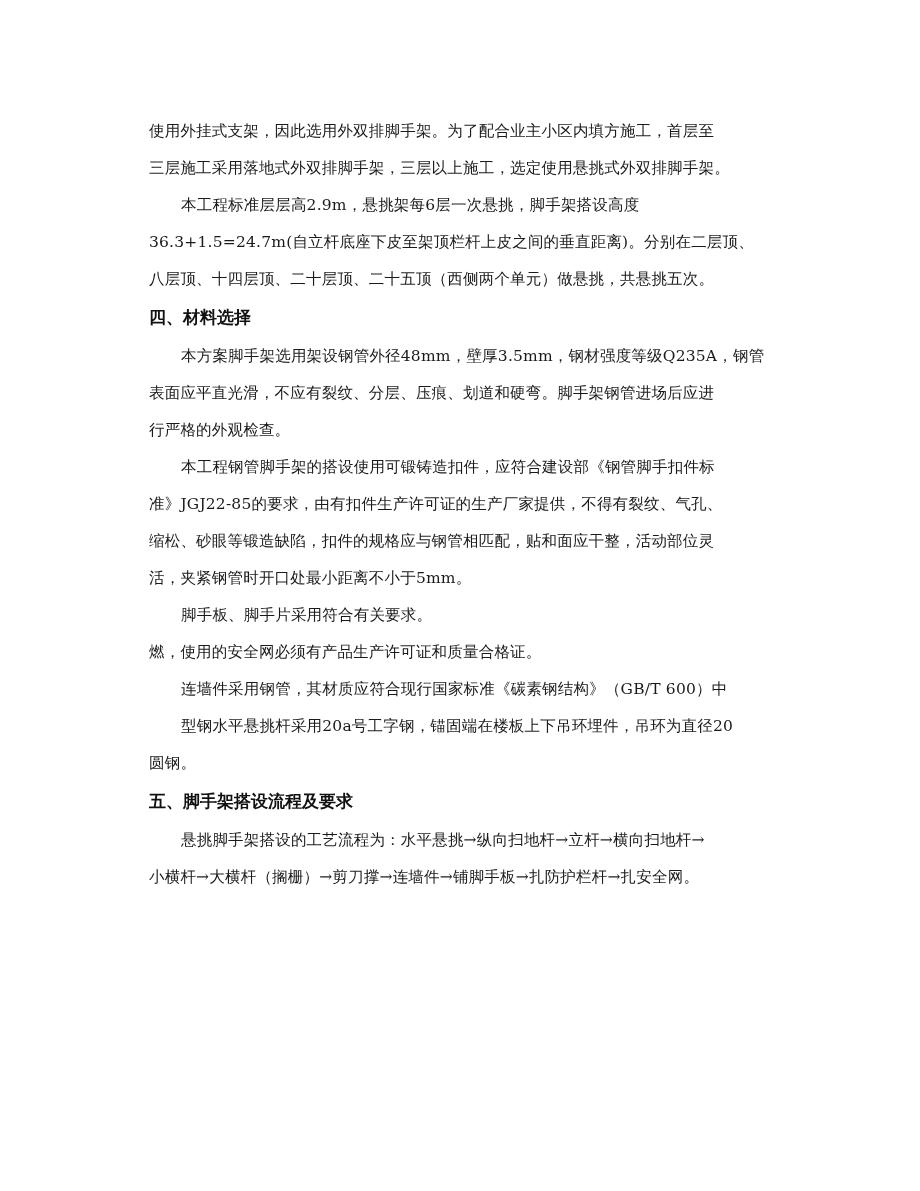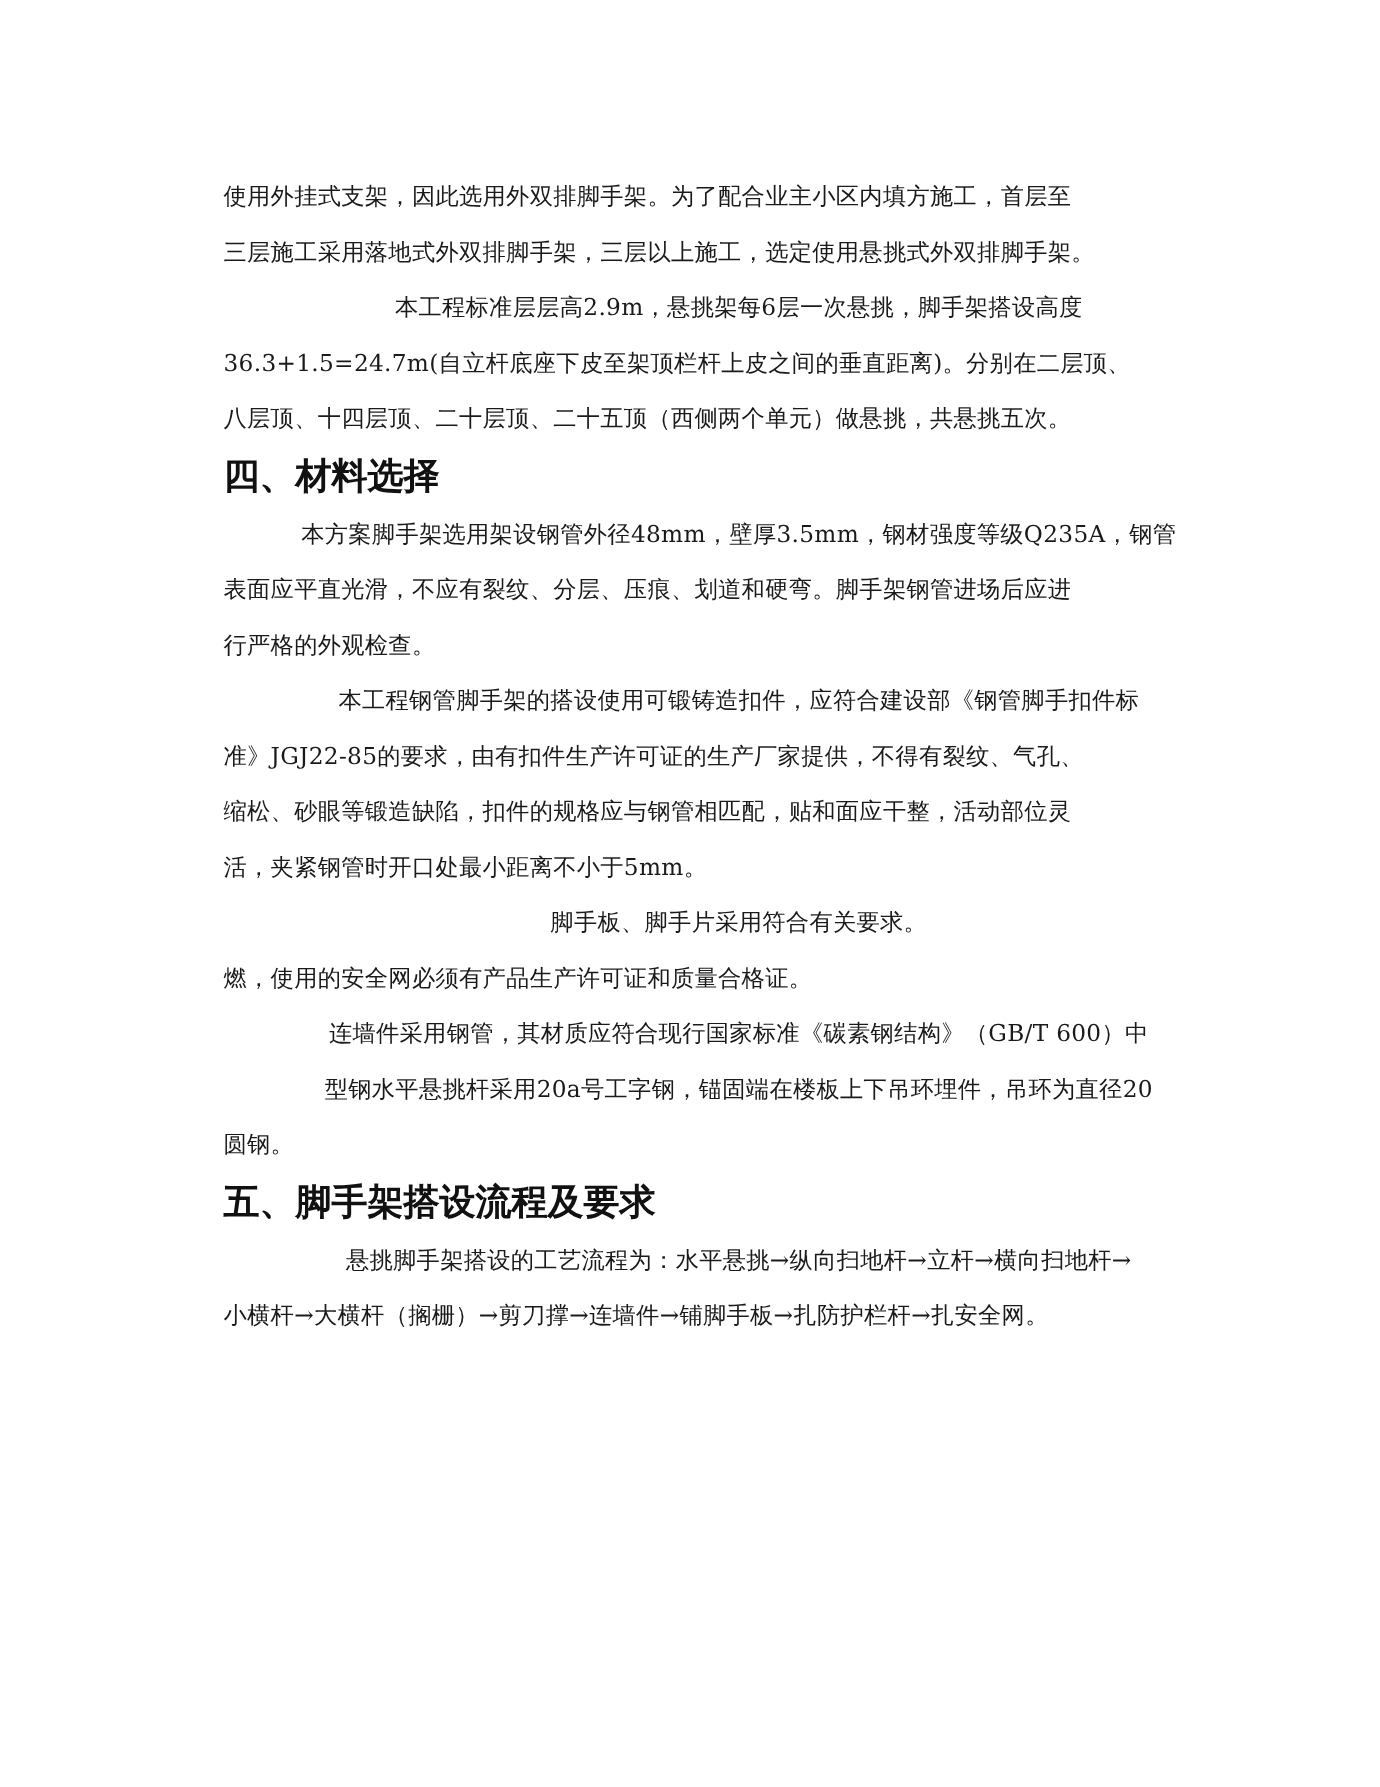--- a/index.html
+++ b/index.html
@@ -24,26 +24,25 @@
     }
     .line {
       font-size: 15.5px;
       line-height: 37px;
       height: 37px;
       white-space: nowrap;
       letter-spacing: 0.2px;
     }
     .indent {
       padding-left: 32px;
-      text-align: center;
     }
     .heading {
       font-family: Liberation Serif, serif;
       font-weight: bold;
-      font-size: 24px;
+      font-size: 17px;
       line-height: 40px;
       height: 40px;
       white-space: nowrap;
       color: #111111;
     }
     sup { font-size: 9px; vertical-align: super; line-height: 0; }
   </style>
 </head>
 <body>
 

